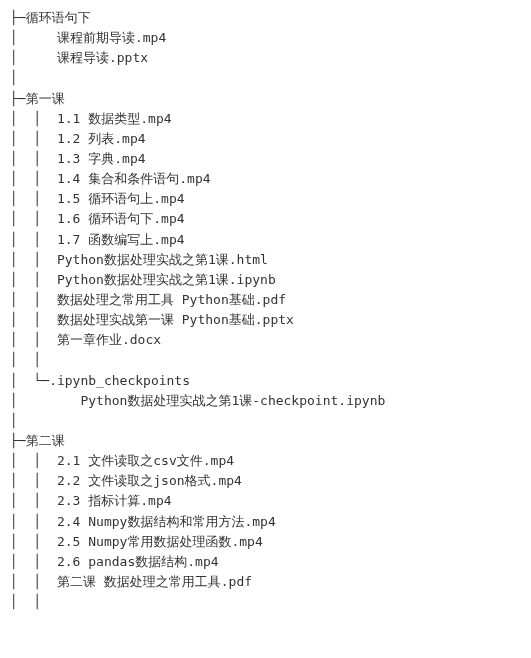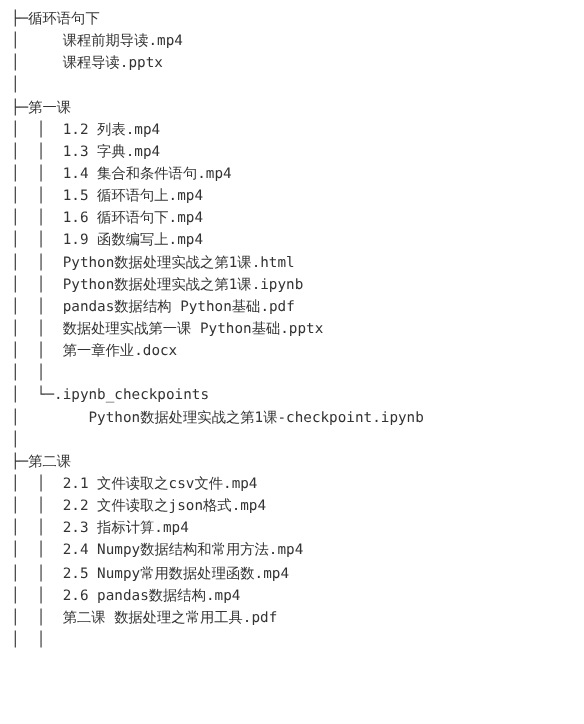--- a/index.html
+++ b/index.html
@@ -27,29 +27,30 @@
 <body>
 
 <div class="page">
 
   <div class="section-header"><span>├─</span><span>循环语句下</span></div>
   <div class="line"><span>│     </span><span>课程前期导读.mp4</span></div>
   <div class="line"><span>│     </span><span>课程导读.pptx</span></div>
   <div class="line">│</div>
 
   <div class="section-header"><span>├─</span><span>第一课</span></div>
+  <div class="line"><span>│  │  </span><span>1.1 数据类型.mp4</span></div>
   <div class="line"><span>│  │  </span><span>1.2 列表.mp4</span></div>
   <div class="line"><span>│  │  </span><span>1.3 字典.mp4</span></div>
   <div class="line"><span>│  │  </span><span>1.4 集合和条件语句.mp4</span></div>
   <div class="line"><span>│  │  </span><span>1.5 循环语句上.mp4</span></div>
   <div class="line"><span>│  │  </span><span>1.6 循环语句下.mp4</span></div>
-  <div class="line"><span>│  │  </span><span>1.9 函数编写上.mp4</span></div>
+  <div class="line"><span>│  │  </span><span>1.7 函数编写上.mp4</span></div>
   <div class="line"><span>│  │  </span><span>Python数据处理实战之第1课.html</span></div>
   <div class="line"><span>│  │  </span><span>Python数据处理实战之第1课.ipynb</span></div>
-  <div class="line"><span>│  │  </span><span>pandas数据结构 Python基础.pdf</span></div>
+  <div class="line"><span>│  │  </span><span>数据处理之常用工具 Python基础.pdf</span></div>
   <div class="line"><span>│  │  </span><span>数据处理实战第一课 Python基础.pptx</span></div>
   <div class="line"><span>│  │  </span><span>第一章作业.docx</span></div>
   <div class="line">│  │</div>
   <div class="line"><span>│  └─</span><span>.ipynb_checkpoints</span></div>
   <div class="line"><span>│        </span><span>Python数据处理实战之第1课-checkpoint.ipynb</span></div>
   <div class="line">│</div>
 
   <div class="section-header"><span>├─</span><span>第二课</span></div>
   <div class="line"><span>│  │  </span><span>2.1 文件读取之csv文件.mp4</span></div>
   <div class="line"><span>│  │  </span><span>2.2 文件读取之json格式.mp4</span></div>

